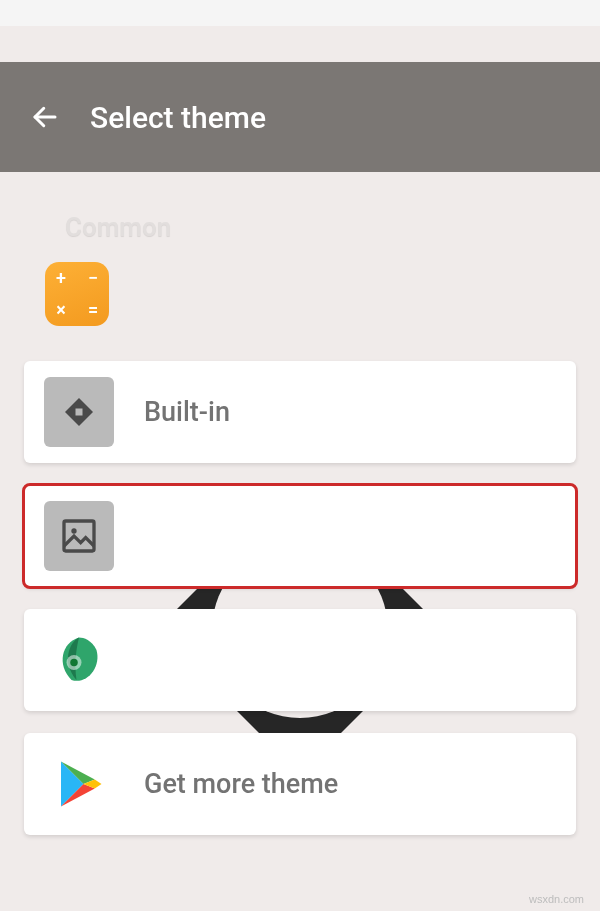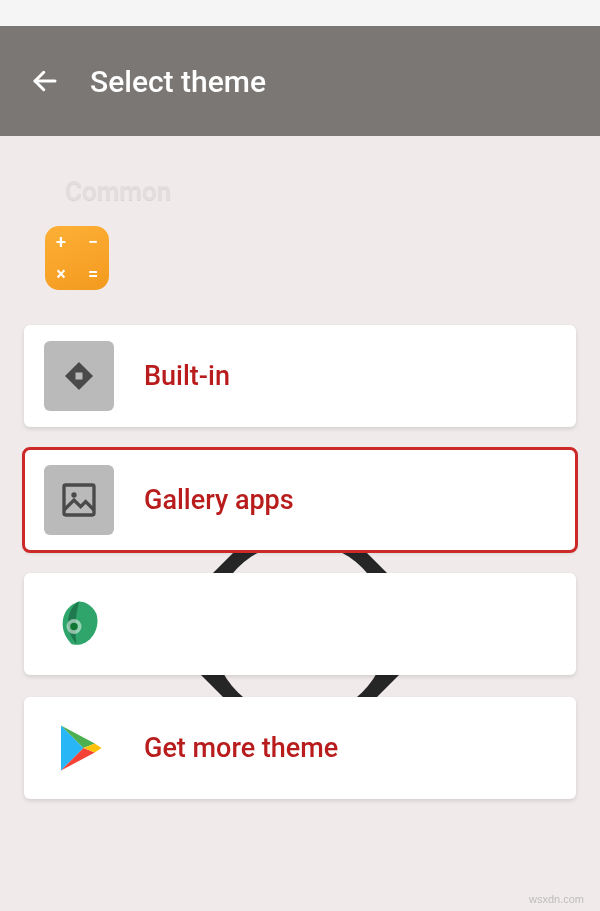--- a/index.html
+++ b/index.html
@@ -15,20 +15,21 @@
       height: 26px;
       background: #f5f5f5;
     }
     .appbar {
       background: #7b7774;
       height: 110px;
       display: flex;
       align-items: center;
       padding-left: 30px;
       gap: 30px;
+      margin-top: 36px;
     }
     .back-arrow svg { display: block; }
     .appbar-title {
       color: #fff;
       font-size: 30px;
       font-weight: 500;
     }
     .section-label {
       color: #e2dedd;
       font-size: 26px;
@@ -79,21 +80,21 @@
       height: 70px;
       border-radius: 6px;
       display: flex;
       align-items: center;
       justify-content: center;
       flex-shrink: 0;
     }
     .grey-tile { background: #bababa; }
     .card-label {
       font-size: 27px;
-      color: #b91c1c;
+      color: #737373;
       font-weight: 500;
     }
     .bg-shadow {
       position: absolute;
       left: 50%;
       transform: translateX(-50%);
       width: 320px;
       height: 320px;
       top: 470px;
       z-index: -1;
@@ -149,21 +150,20 @@
   </div>
 
   <div class="card highlighted">
     <div class="card-icon grey-tile">
       <svg width="40" height="40" viewBox="0 0 24 24" fill="none" stroke="#4a4a4a" stroke-width="2">
         <rect x="3" y="3" width="18" height="18" rx="1"></rect>
         <circle cx="9" cy="9" r="1.6" fill="#4a4a4a" stroke="none"></circle>
         <path d="M3 18 L9 12 L13 16 L16 13 L21 18" fill="none"></path>
       </svg>
     </div>
-    <div class="card-label">Gallery apps</div>
   </div>
 
   <div class="card">
     <div class="card-icon">
       <svg width="60" height="60" viewBox="0 0 48 48">
         <path d="M24 6 C10 10 6 28 18 40 C30 44 42 30 38 16 C34 8 28 6 24 6 Z" fill="#2fa56b"></path>
         <path d="M24 6 C16 10 10 26 22 40 C20 26 22 14 24 6 Z" fill="#1e7a4e"></path>
         <circle cx="20" cy="26" r="6" fill="#fff" opacity=".5"></circle>
         <circle cx="20" cy="26" r="3" fill="#173"></circle>
       </svg>

